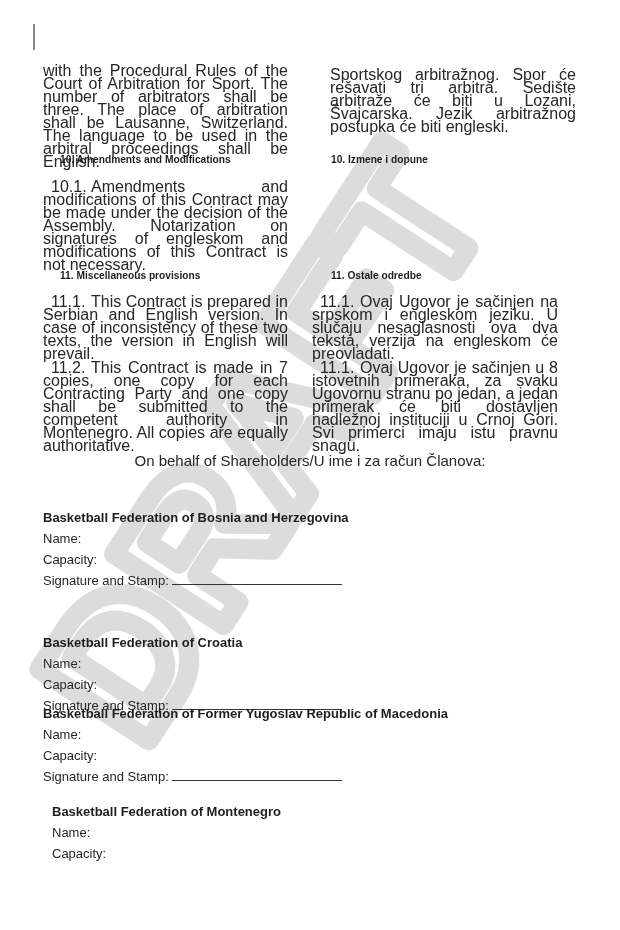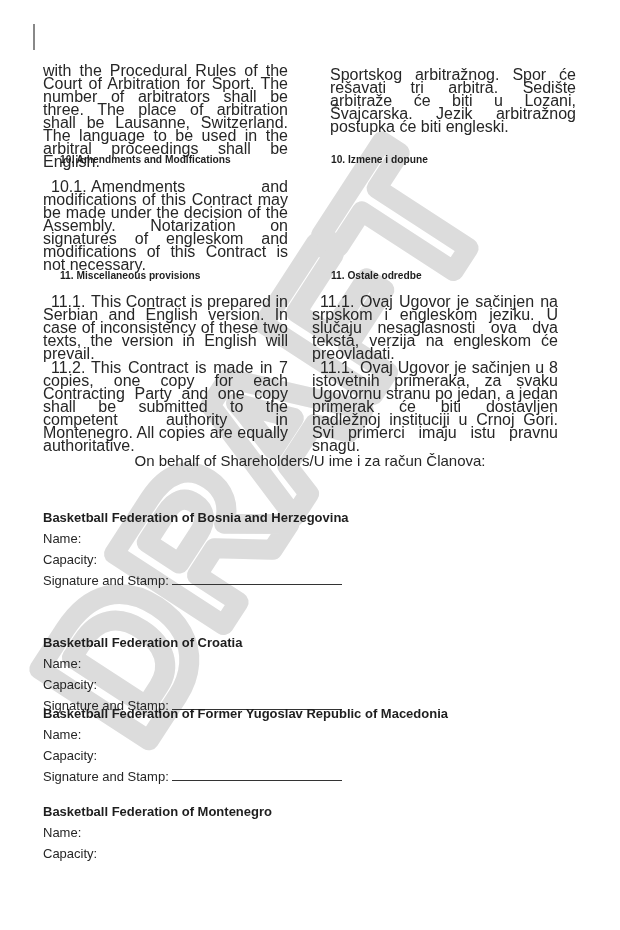--- a/index.html
+++ b/index.html
@@ -153,20 +153,20 @@
       <div class="party-field"><span>Signature and Stamp:</span><span class="sig-line"></span></div>
     </div>
 
     <div class="party" style="top:707px;">
       <div class="party-name">Basketball Federation of Former Yugoslav Republic of Macedonia</div>
       <div class="party-field">Name:</div>
       <div class="party-field">Capacity:</div>
       <div class="party-field"><span>Signature and Stamp:</span><span class="sig-line"></span></div>
     </div>
 
-    <div class="party" style="top:805px;">
+    <div class="party" style="top:805px;margin-left:9px;">
       <div class="party-name">Basketball Federation of Montenegro</div>
       <div class="party-field">Name:</div>
       <div class="party-field">Capacity:</div>
     </div>
 
   </div>
 </div>
 
 </body></html>

